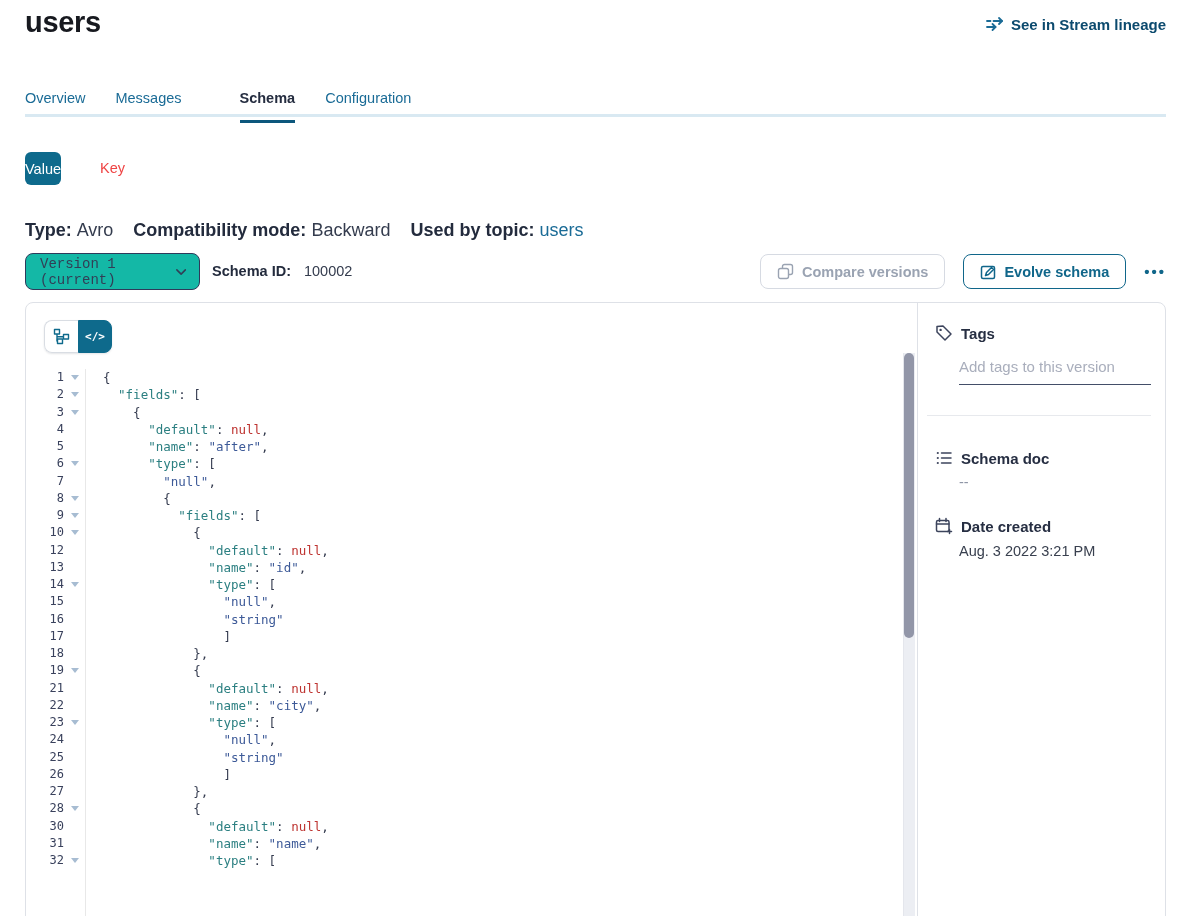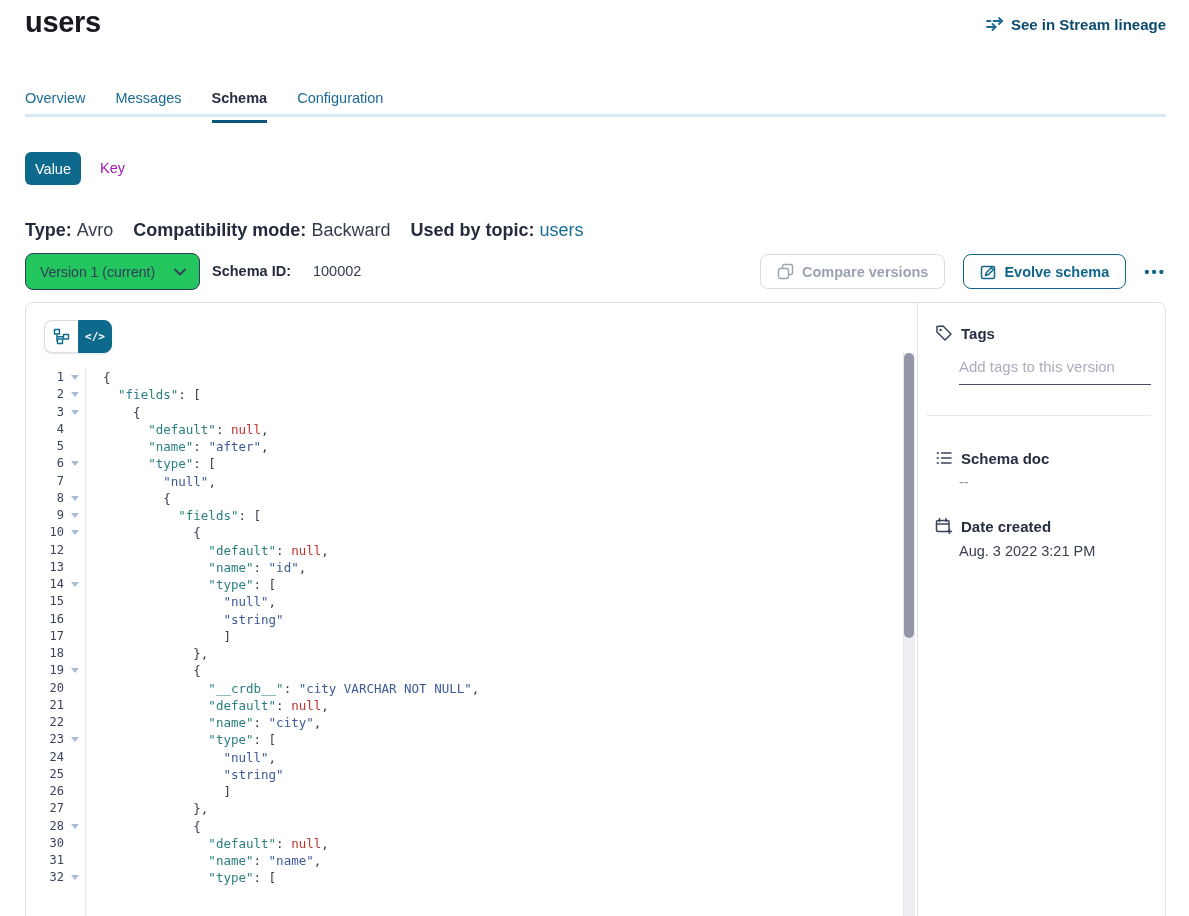--- a/index.html
+++ b/index.html
@@ -9,50 +9,50 @@
   
   #page-title { position:absolute; left:25px; top:6px; font-size:29px; font-weight:700;
                 color:#17191f; letter-spacing:-0.3px; }
   #lineage-link { position:absolute; right:23px; top:15px; display:flex; align-items:center;
                   gap:7px; color:#0c4a6e; font-size:15px; font-weight:700; cursor:pointer; }
 
   
   #tabs { position:absolute; left:25px; top:90px; display:flex; gap:30px; }
   .tab { font-size:14.5px; color:#1a6b96; cursor:pointer; position:relative;
          padding-bottom:17px; }
-  .tab.active { color:#252d40; font-weight:700; }
+  .tab.active { color:#252d40; font-weight:700;margin-left:28px; }
   .tab.active::after { content:""; position:absolute; left:0; right:0; bottom:0;
                        height:3px; background:#0c577c; z-index:2; }
   #tab-track { position:absolute; left:25px; right:23px; top:114px; height:3px;
                background:#d9e9f2; }
 
   
-  #btn-value { position:absolute; left:25px; top:152px; width:56px; height:33px;
+  #btn-value { position:absolute; left:25px; top:152px; width:36px; height:33px;
                background:#0e6a8c; color:#fff; border:none; border-radius:6px;
                font-size:14.5px; font-family:inherit; cursor:pointer; }
   #btn-key { position:absolute; left:100px; top:152px; height:33px; line-height:33px;
-             color:#a21caf; font-size:14.5px; cursor:pointer; }
+             color:#ef4444; font-size:14.5px; cursor:pointer; }
 
   
   #meta-row { position:absolute; left:25px; top:220px; display:flex; gap:20px;
               font-size:18px; }
   .meta-pair { display:flex; gap:5px; }
   .meta-label { font-weight:700; color:#232b3d; }
   .meta-value { color:#343c4e; }
   .meta-link { color:#1a6b96; cursor:pointer; }
 
   
   #version-select { position:absolute; left:25px; top:253px; width:175px; height:37px;
-                    border:1px solid #2e3b5b; border-radius:8px; background:#22c55e;
+                    border:1px solid #2e3b5b; border-radius:8px; background:#14b8a6;
                     display:flex; align-items:center; justify-content:space-between;
-                    padding:0 13px 0 14px; font-size:14px; color:#323e56; cursor:pointer; }
+                    padding:0 13px 0 14px; font-size:14px; color:#323e56; cursor:pointer;font-family:Liberation Mono, monospace; }
   #schema-id { position:absolute; left:212px; top:253px; height:37px; line-height:37px;
                font-size:14.5px; }
   #schema-id b { font-weight:700; color:#232b3d; }
-  #schema-id span.val { color:#343c4e; margin-left:22px; }
+  #schema-id span.val { color:#343c4e; margin-left:13px; }
   #version-actions { position:absolute; right:23px; top:254px; display:flex;
                      align-items:center; gap:18px; }
   .btn { height:35px; border-radius:8px; background:#fff; display:flex; align-items:center;
          gap:8px; padding:0 16px; font-size:14.5px; font-weight:700; font-family:inherit;
          cursor:pointer; }
   #btn-compare { border:1px solid #d6dae2; color:#9aa3b2;margin-left:12px; }
   #btn-evolve { border:1px solid #10668a; color:#10668a; }
   #more-menu { color:#10668a; font-size:15px; font-weight:700; letter-spacing:2px;
                cursor:pointer; }
 
@@ -211,21 +211,20 @@
         <div class="cl"><span class="ln">9</span><span class="fold"><span class="tri"></span></span><span class="code"><span class="tk-punct">          </span><span class="tk-key">"fields"</span><span class="tk-punct">:</span><span class="tk-punct"> [</span></span></div>
         <div class="cl"><span class="ln">10</span><span class="fold"><span class="tri"></span></span><span class="code"><span class="tk-punct">            {</span></span></div>
         <div class="cl"><span class="ln">12</span><span class="fold"></span><span class="code"><span class="tk-punct">              </span><span class="tk-key">"default"</span><span class="tk-punct">:</span><span class="tk-punct"> </span><span class="tk-null">null</span><span class="tk-punct">,</span></span></div>
         <div class="cl"><span class="ln">13</span><span class="fold"></span><span class="code"><span class="tk-punct">              </span><span class="tk-key">"name"</span><span class="tk-punct">:</span><span class="tk-punct"> </span><span class="tk-str">"id"</span><span class="tk-punct">,</span></span></div>
         <div class="cl"><span class="ln">14</span><span class="fold"><span class="tri"></span></span><span class="code"><span class="tk-punct">              </span><span class="tk-key">"type"</span><span class="tk-punct">:</span><span class="tk-punct"> [</span></span></div>
         <div class="cl"><span class="ln">15</span><span class="fold"></span><span class="code"><span class="tk-punct">                </span><span class="tk-str">"null"</span><span class="tk-punct">,</span></span></div>
         <div class="cl"><span class="ln">16</span><span class="fold"></span><span class="code"><span class="tk-punct">                </span><span class="tk-str">"string"</span></span></div>
         <div class="cl"><span class="ln">17</span><span class="fold"></span><span class="code"><span class="tk-punct">                ]</span></span></div>
         <div class="cl"><span class="ln">18</span><span class="fold"></span><span class="code"><span class="tk-punct">            },</span></span></div>
         <div class="cl"><span class="ln">19</span><span class="fold"><span class="tri"></span></span><span class="code"><span class="tk-punct">            {</span></span></div>
-        <div class="cl"><span class="ln">20</span><span class="fold"></span><span class="code"><span class="tk-punct">              </span><span class="tk-key">"__crdb__"</span><span class="tk-punct">:</span><span class="tk-punct"> </span><span class="tk-str">"city VARCHAR NOT NULL"</span><span class="tk-punct">,</span></span></div>
         <div class="cl"><span class="ln">21</span><span class="fold"></span><span class="code"><span class="tk-punct">              </span><span class="tk-key">"default"</span><span class="tk-punct">:</span><span class="tk-punct"> </span><span class="tk-null">null</span><span class="tk-punct">,</span></span></div>
         <div class="cl"><span class="ln">22</span><span class="fold"></span><span class="code"><span class="tk-punct">              </span><span class="tk-key">"name"</span><span class="tk-punct">:</span><span class="tk-punct"> </span><span class="tk-str">"city"</span><span class="tk-punct">,</span></span></div>
         <div class="cl"><span class="ln">23</span><span class="fold"><span class="tri"></span></span><span class="code"><span class="tk-punct">              </span><span class="tk-key">"type"</span><span class="tk-punct">:</span><span class="tk-punct"> [</span></span></div>
         <div class="cl"><span class="ln">24</span><span class="fold"></span><span class="code"><span class="tk-punct">                </span><span class="tk-str">"null"</span><span class="tk-punct">,</span></span></div>
         <div class="cl"><span class="ln">25</span><span class="fold"></span><span class="code"><span class="tk-punct">                </span><span class="tk-str">"string"</span></span></div>
         <div class="cl"><span class="ln">26</span><span class="fold"></span><span class="code"><span class="tk-punct">                ]</span></span></div>
         <div class="cl"><span class="ln">27</span><span class="fold"></span><span class="code"><span class="tk-punct">            },</span></span></div>
         <div class="cl"><span class="ln">28</span><span class="fold"><span class="tri"></span></span><span class="code"><span class="tk-punct">            {</span></span></div>
         <div class="cl"><span class="ln">30</span><span class="fold"></span><span class="code"><span class="tk-punct">              </span><span class="tk-key">"default"</span><span class="tk-punct">:</span><span class="tk-punct"> </span><span class="tk-null">null</span><span class="tk-punct">,</span></span></div>
         <div class="cl"><span class="ln">31</span><span class="fold"></span><span class="code"><span class="tk-punct">              </span><span class="tk-key">"name"</span><span class="tk-punct">:</span><span class="tk-punct"> </span><span class="tk-str">"name"</span><span class="tk-punct">,</span></span></div>

